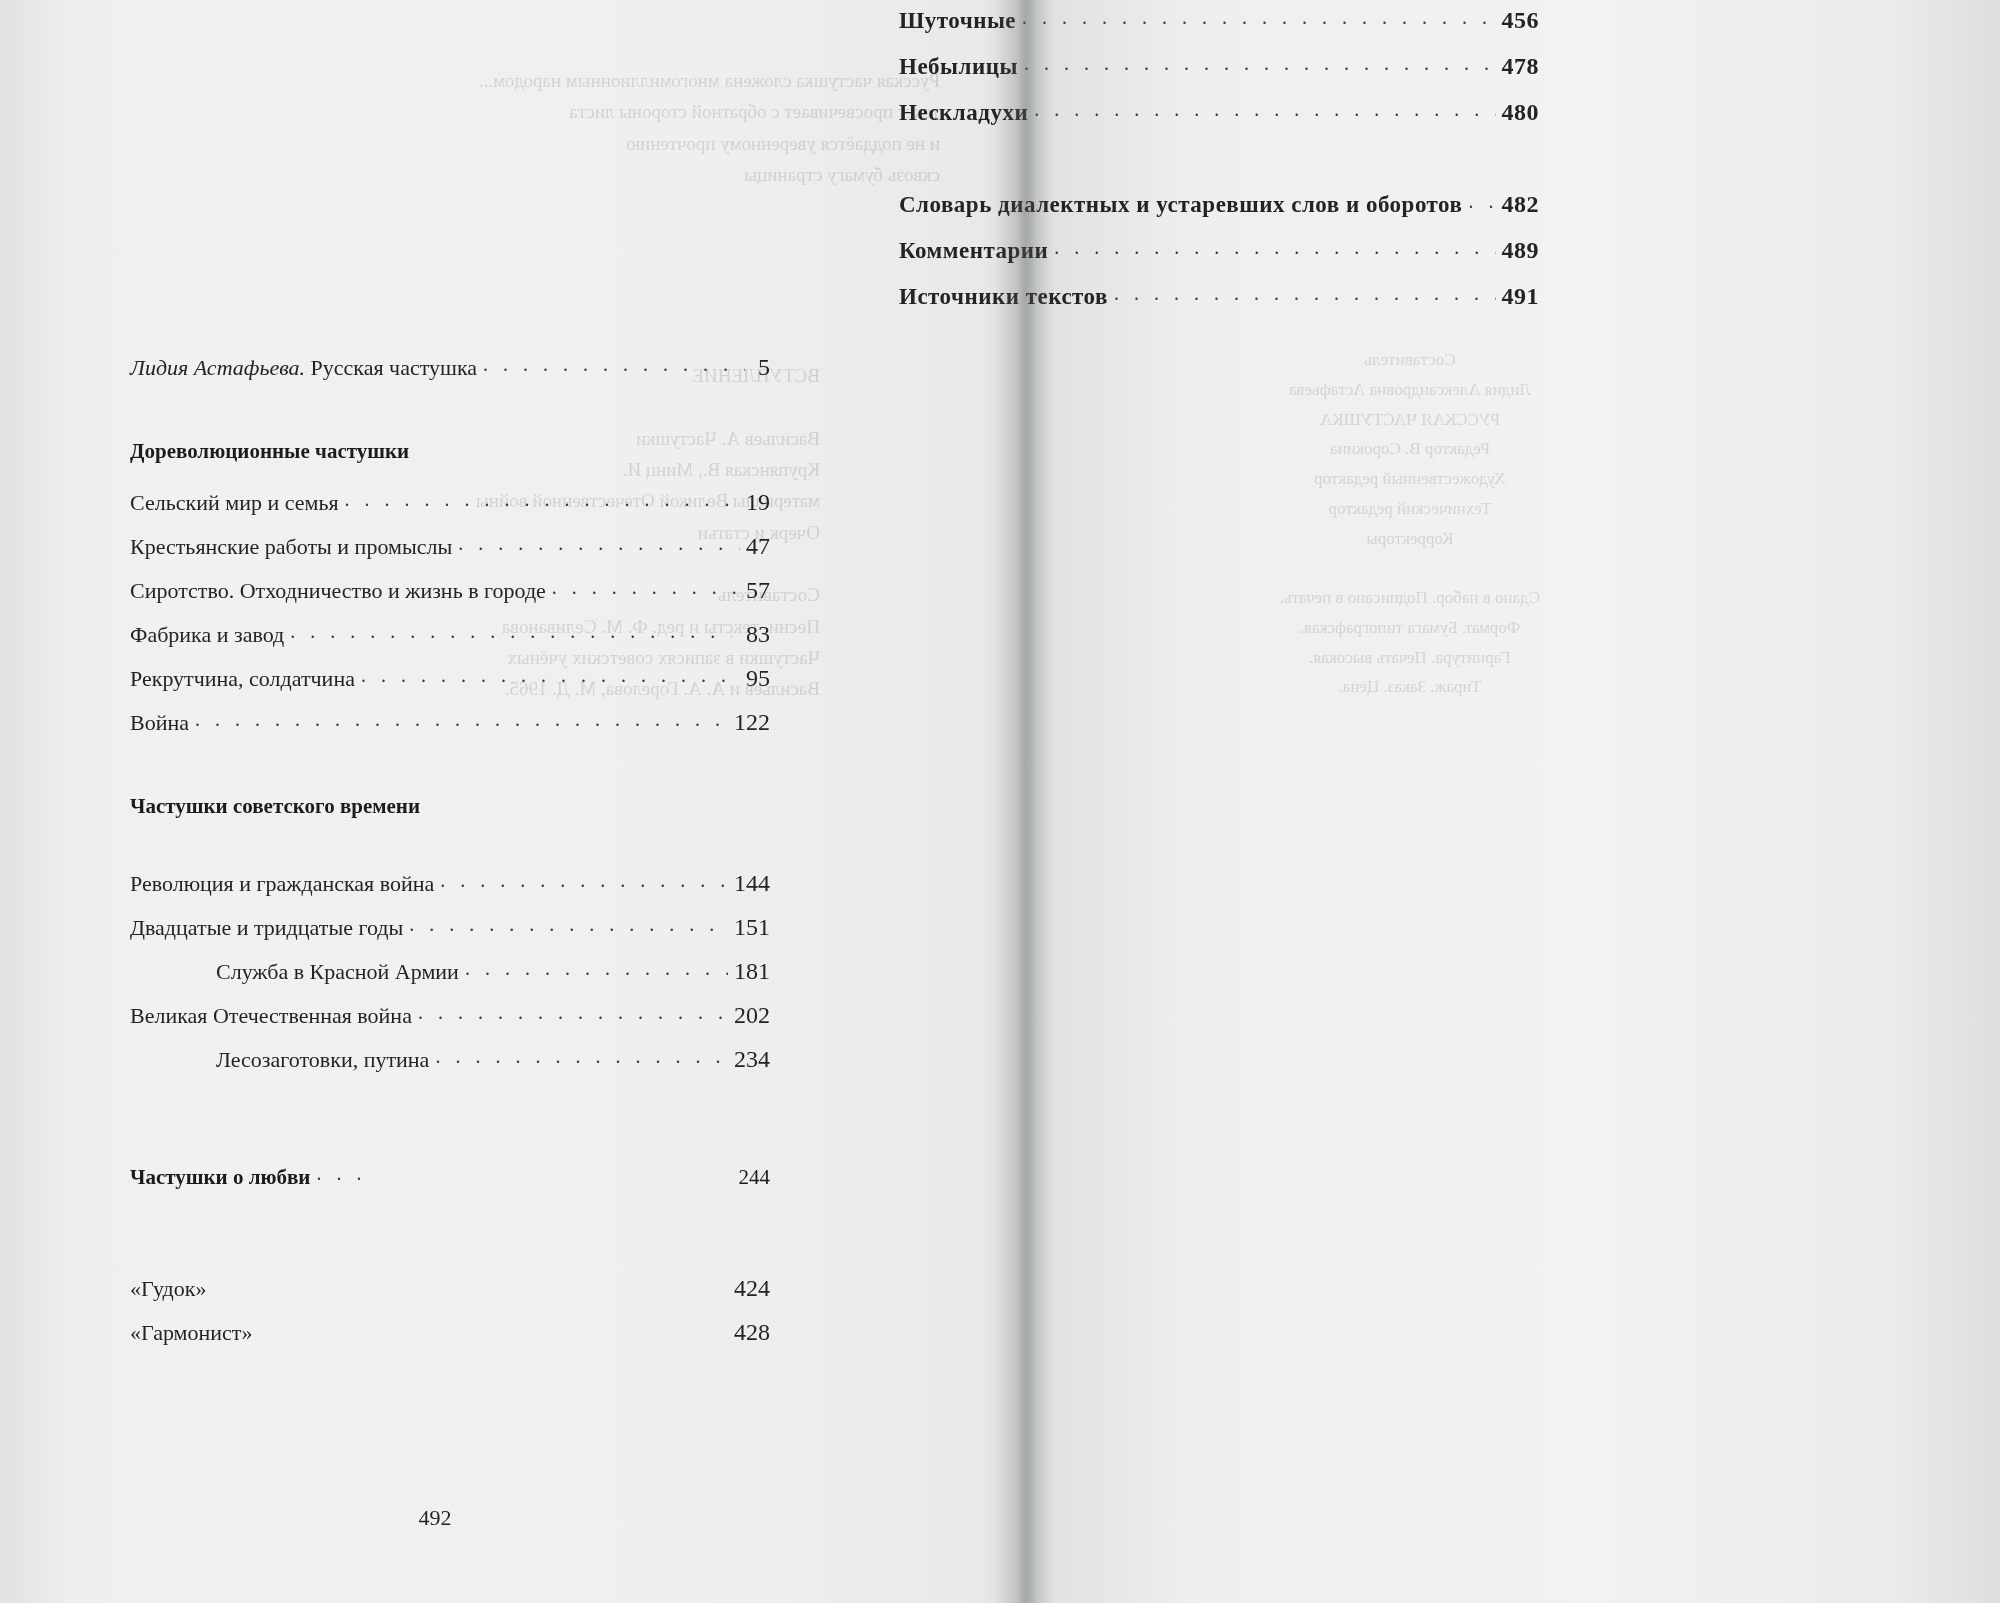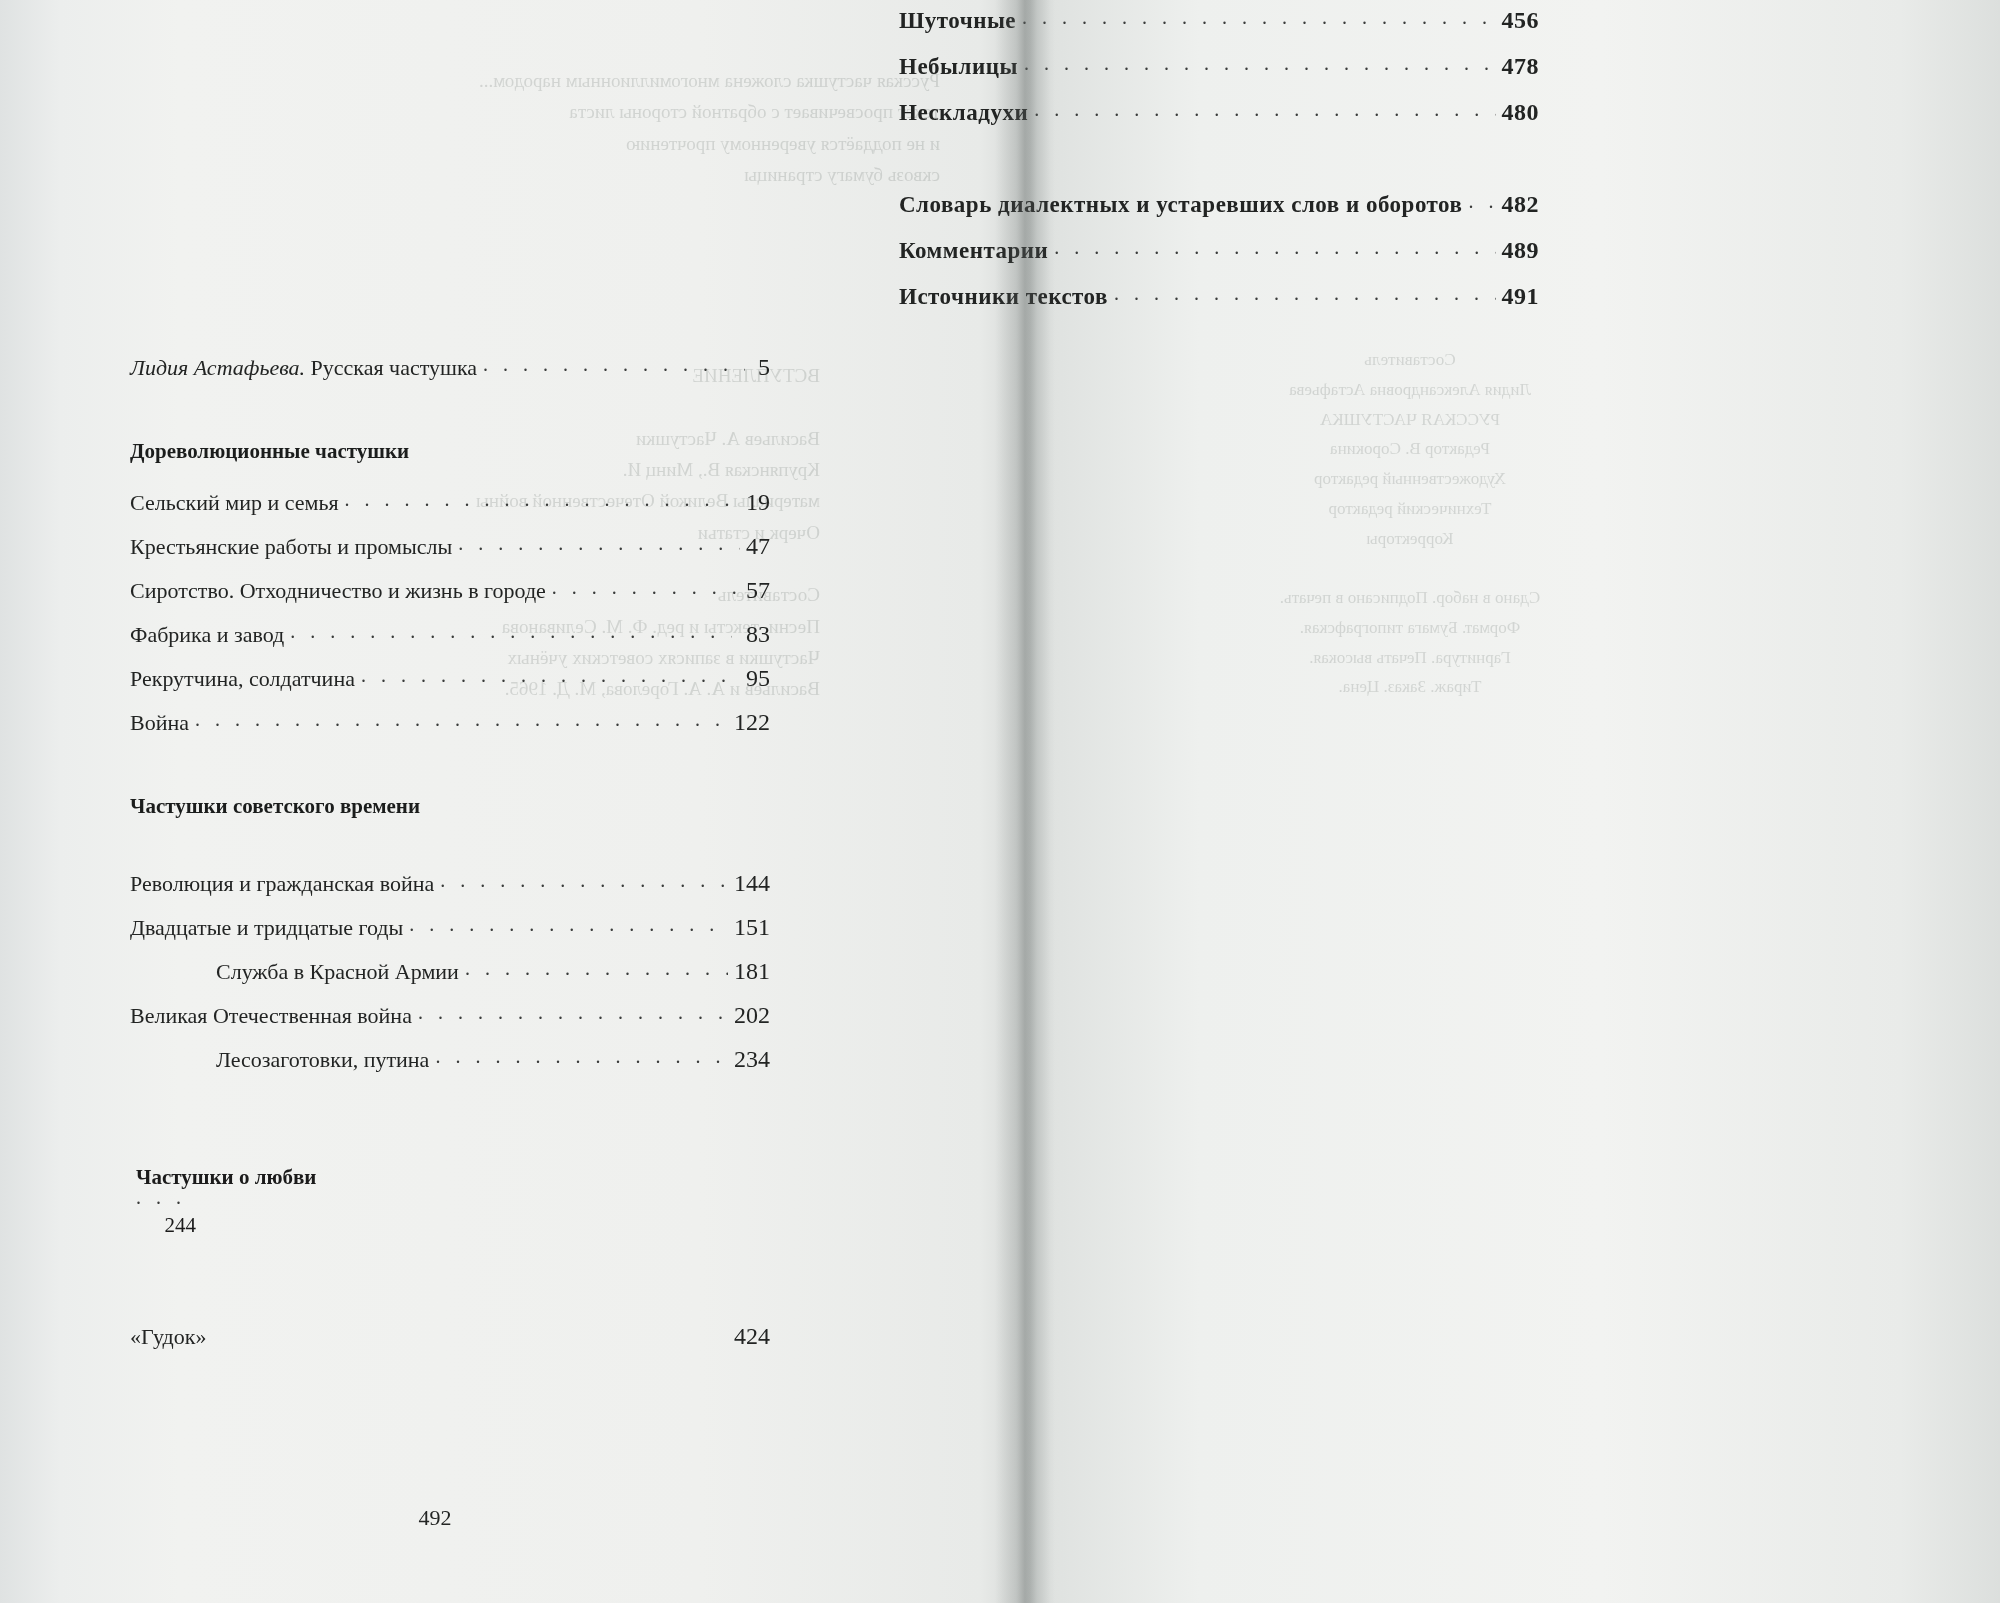--- a/index.html
+++ b/index.html
@@ -120,21 +120,20 @@
   .indent-1 { padding-left: 86px; }
 
   .no-leader .leader { letter-spacing: 0; color: transparent; }
 
   .head-row {
     display: flex;
     align-items: baseline;
     font-weight: 700;
     font-size: 21px;
     margin-bottom: 20px;
-    flex-direction: column;
   }
   .head-row .label { white-space: nowrap; }
   .head-row .leader {
     flex: 1 1 auto;
     margin: 0 6px;
     position: relative;
     top: -4px;
     overflow: hidden;
     white-space: nowrap;
     letter-spacing: 5px;
@@ -316,20 +315,25 @@
       <div class="gap-lg"></div>
 
 
       <div class="gap-md"></div>
 
       <div class="entry no-leader">
         <span class="label">«Гудок»</span>
         <span class="leader">.</span>
         <span class="page-no">424</span>
       </div>
+      <div class="entry no-leader">
+        <span class="label">«Гармонист»</span>
+        <span class="leader">.</span>
+        <span class="page-no">428</span>
+      </div>
 
     </div>
 
     <div class="folio"><span>492</span></div>
   </div>
 
   <div class="page page-right">
     <div class="toc-right" style="left:-150px; top:8px;">
 
       <div class="entry">

